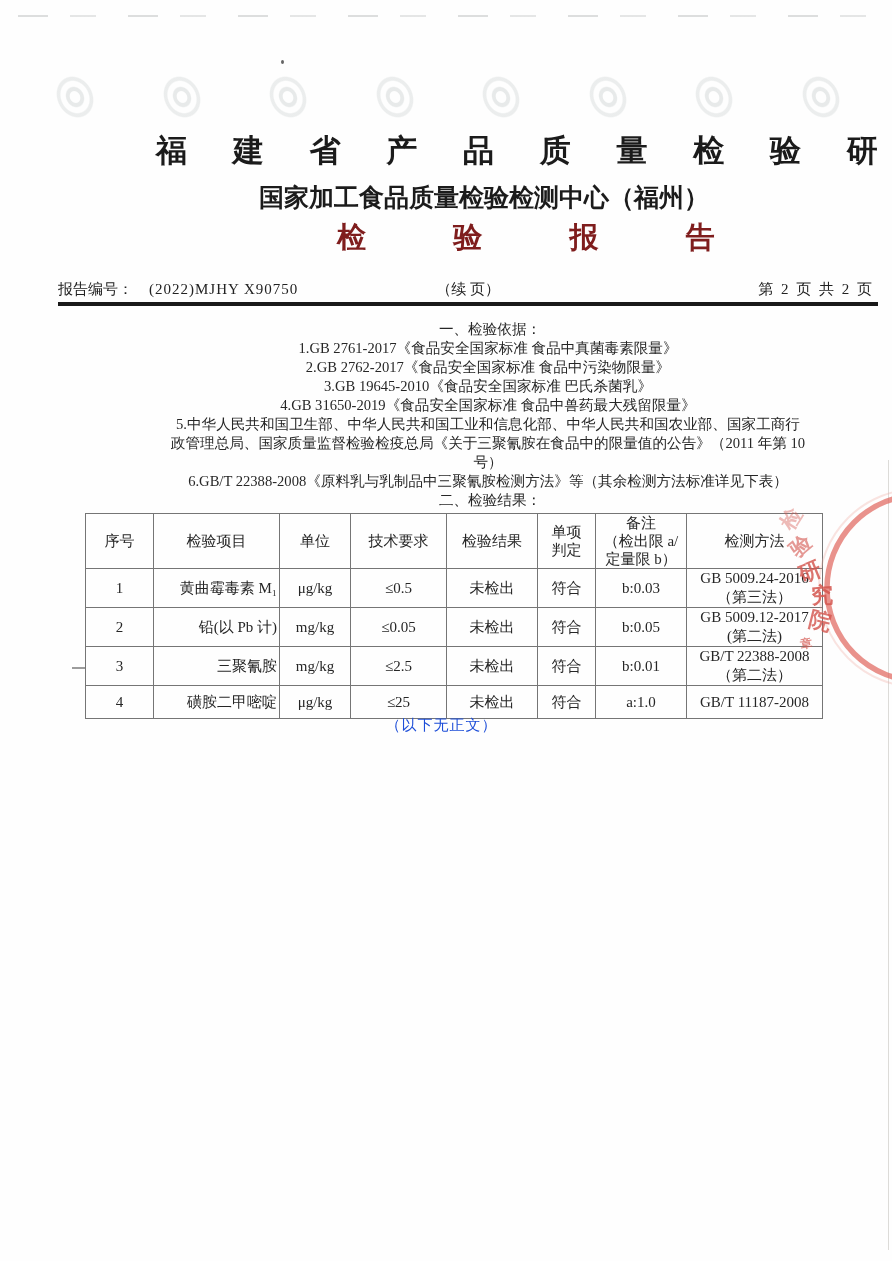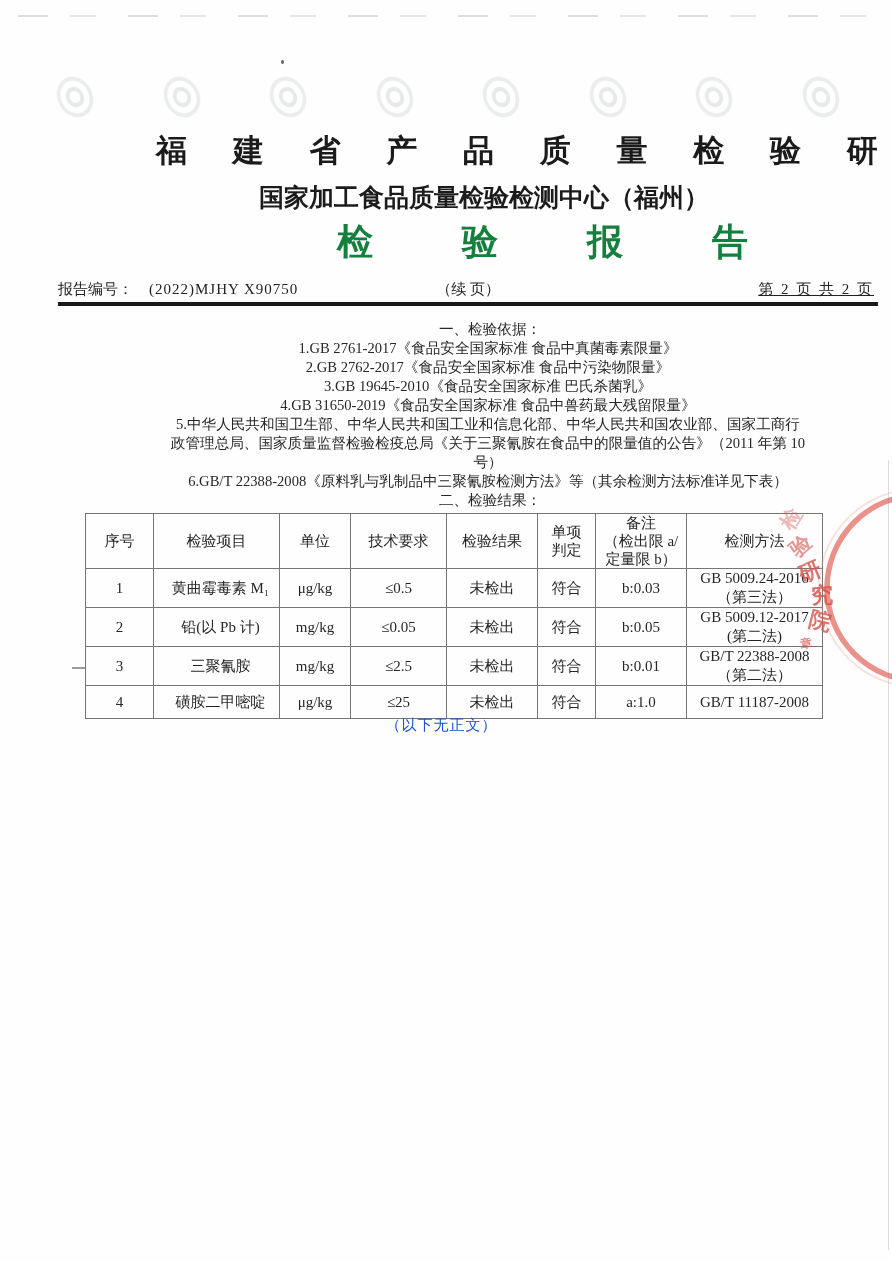--- a/index.html
+++ b/index.html
@@ -55,33 +55,33 @@
     position:absolute;top:130px;left:156px;
     font-size:31px;font-weight:bold;letter-spacing:19px;
     white-space:nowrap;color:#1b1b1b;
   }
   .center-name{
     position:absolute;top:181px;left:0;width:892px;
     text-align:center;font-size:25px;font-weight:bold;color:#1b1b1b;padding-left:38px;
   }
   .doc-title{
     position:absolute;top:218px;left:337px;
-    font-size:36px;font-weight:bold;letter-spacing:40px;
-    white-space:nowrap;color:#15803d;
+    font-size:29px;font-weight:bold;letter-spacing:40px;
+    white-space:nowrap;color:#7f1d1d;
   }
 
   
   .info-row{
     position:absolute;top:280px;left:58px;width:820px;height:20px;
     font-size:15px;color:#222;
   }
   .info-left{position:absolute;left:0;top:0;white-space:nowrap;}
   .info-left .report-no{margin-left:16px;letter-spacing:1px;}
   .info-center{position:absolute;left:50%;transform:translateX(-50%);top:0;white-space:nowrap;}
-  .info-right{position:absolute;right:4px;top:0;white-space:nowrap;letter-spacing:2px;text-decoration:underline;}
+  .info-right{position:absolute;right:4px;top:0;white-space:nowrap;letter-spacing:2px;}
   .rule{
     position:absolute;top:302px;left:58px;width:820px;height:4px;
     background:#191919;
   }
 
   
   .body-text{
     position:absolute;top:320px;left:128px;width:720px;
     font-size:14.6px;line-height:19px;color:#262626;
   }
@@ -107,21 +107,21 @@
   .results-table .c3{width:91px;}
   .results-table .c4{width:86px;}
   .results-table .c5{width:53px;}
   .results-table .c6{width:86px;}
   .results-table .c7{width:131px;}
   .results-table tr.hdr{height:53px;}
   .results-table tr.r0{height:39px;}
   .results-table tr.r1{height:39px;}
   .results-table tr.r2{height:36px;}
   .results-table tr.r3{height:33px;}
-  .results-table td.item{text-align:center;padding-left:10px;}
+  .results-table td.item{text-align:right;padding-left:10px;}
   .results-table td.method{text-align:center;line-height:19px;margin-top:48px;}
 
   .after-note{
     position:absolute;top:716px;left:85px;width:713px;
     text-align:center;font-size:15px;color:#1d4ed8;letter-spacing:1px;
   }
 
   
   .stamp{position:absolute;left:760px;top:470px;width:132px;height:240px;}
   .stamp text{

